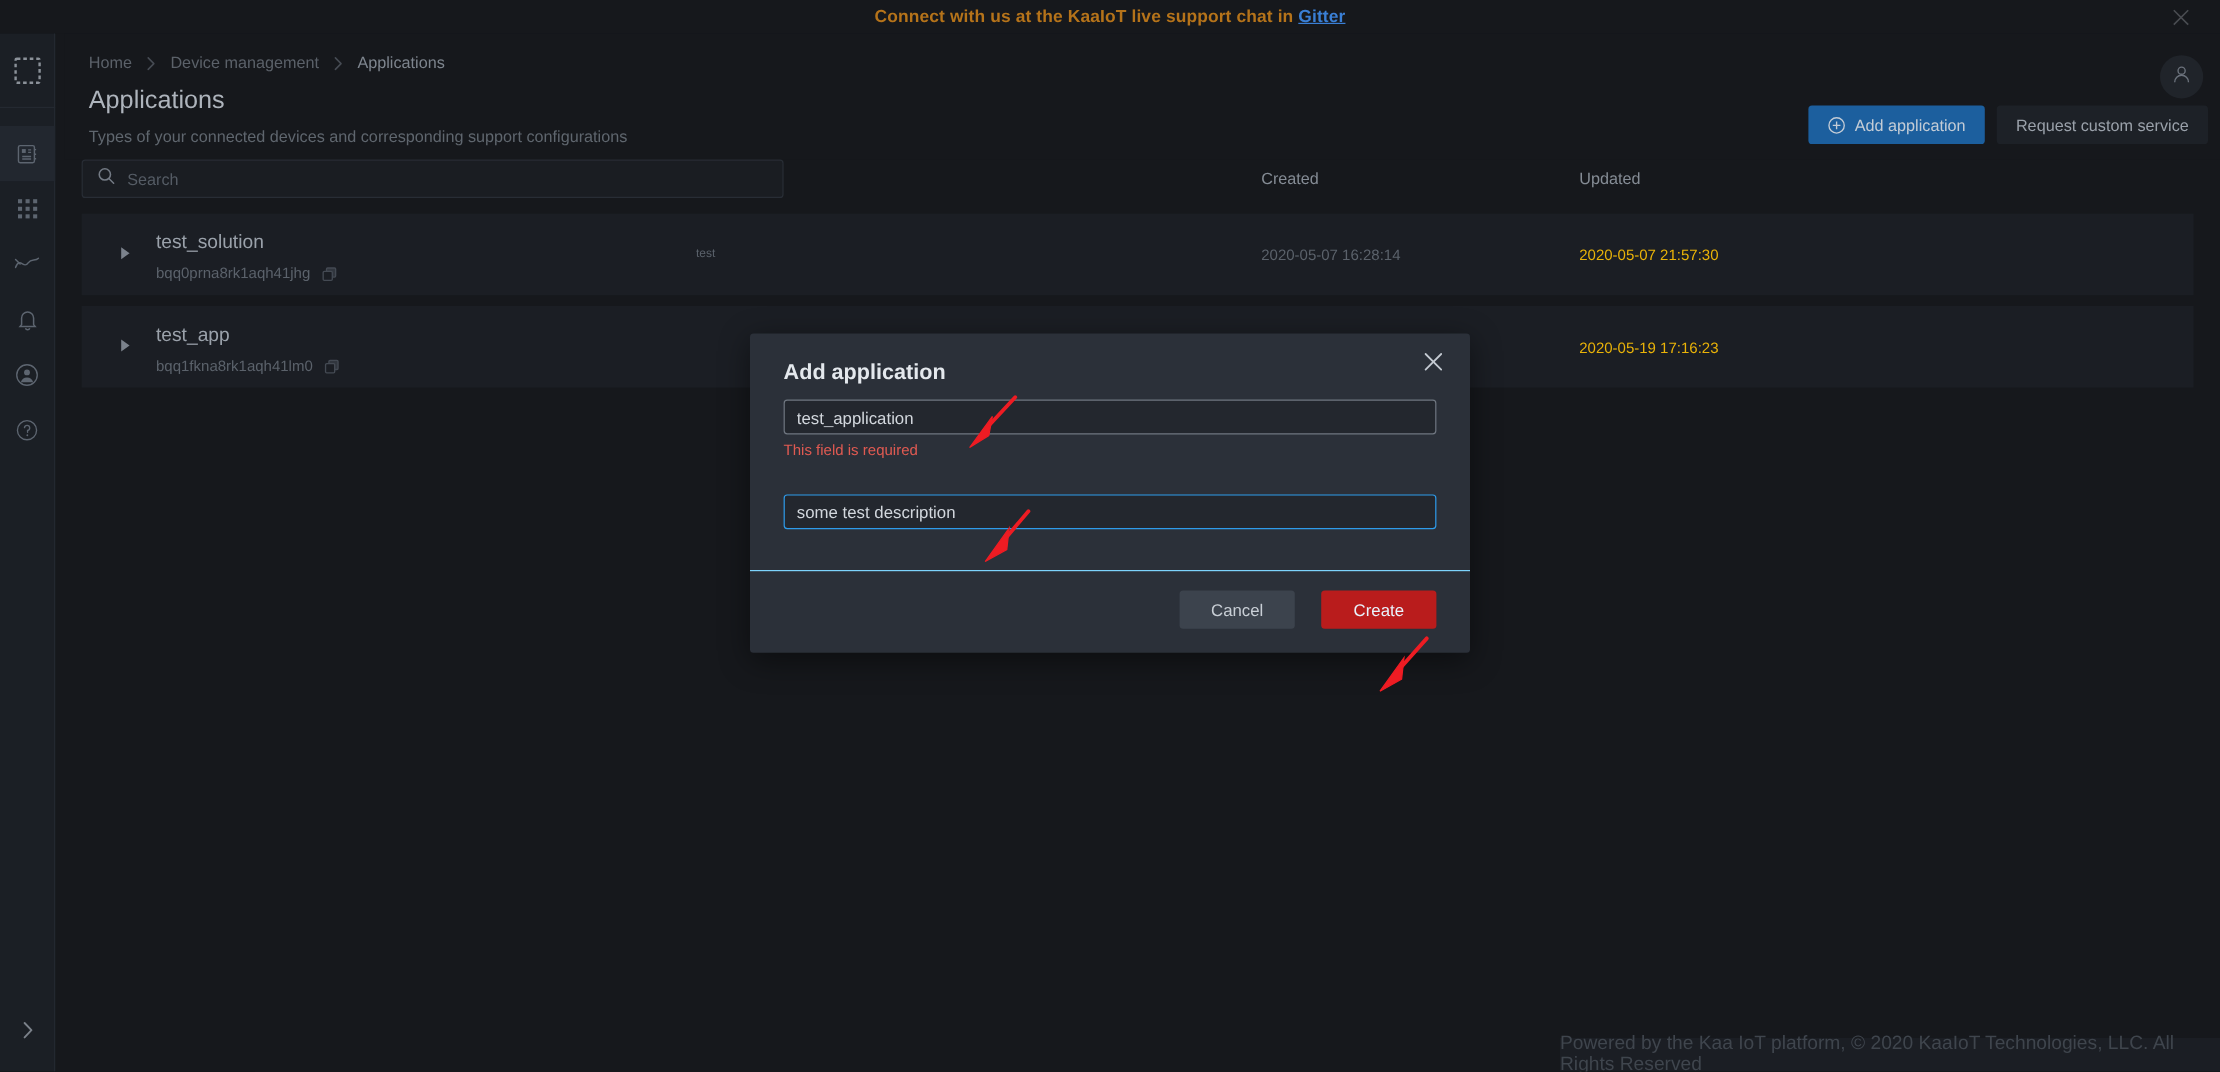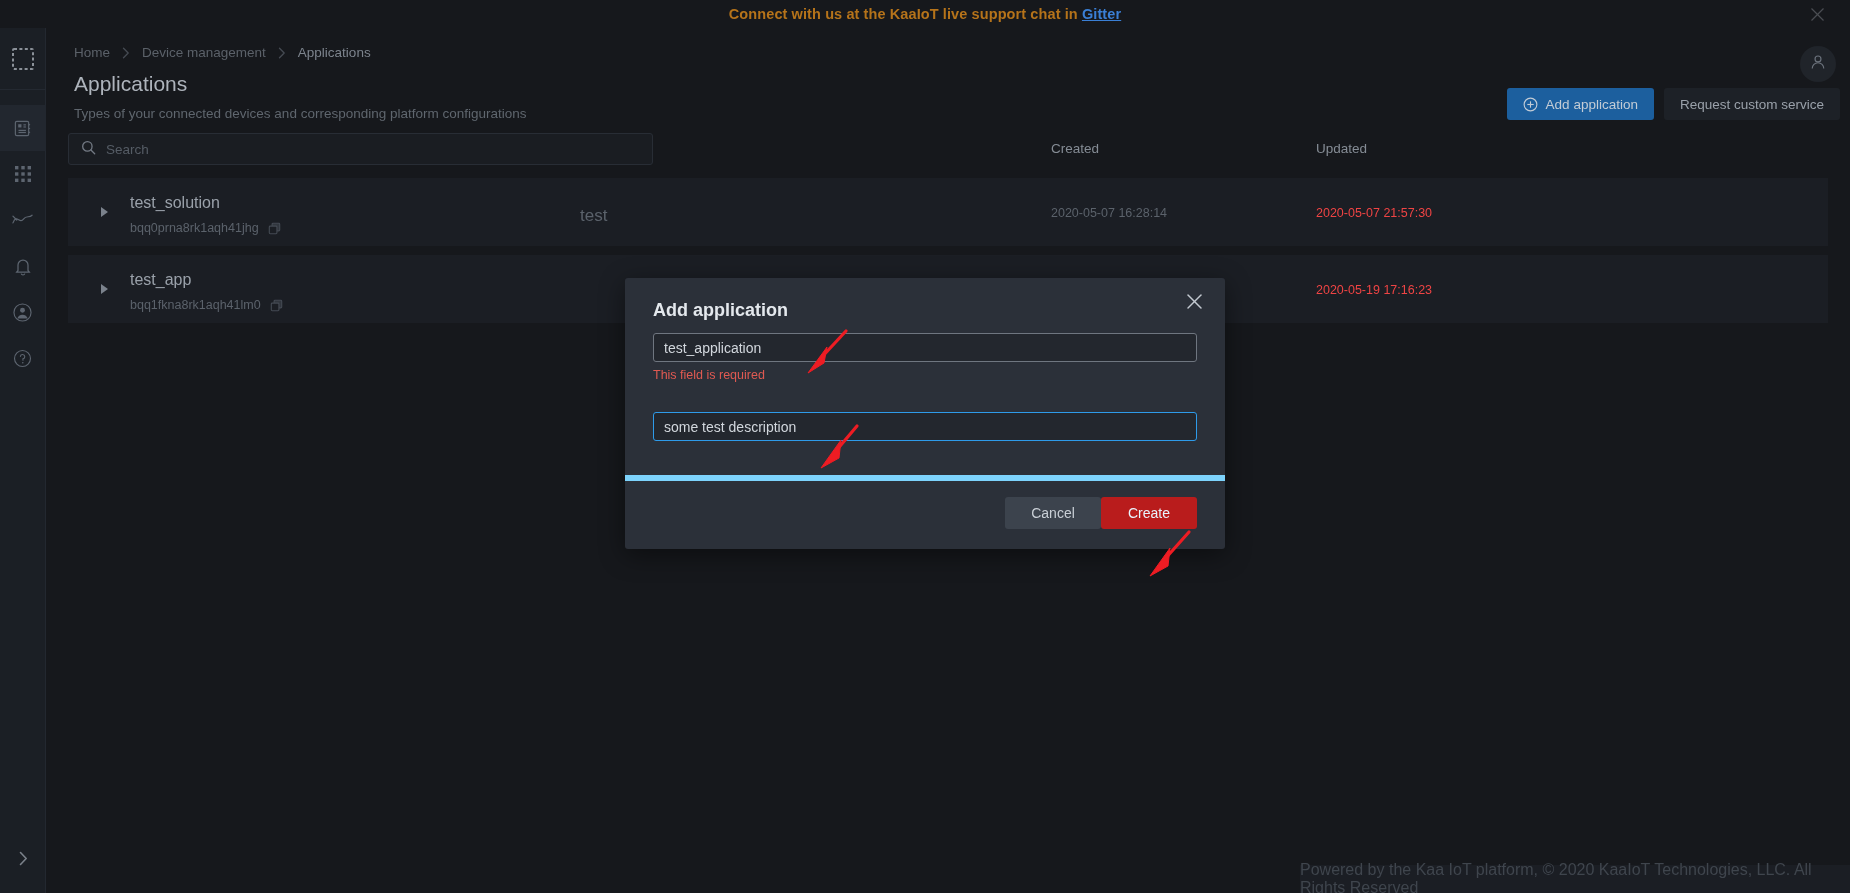--- a/index.html
+++ b/index.html
@@ -126,23 +126,23 @@
   .row-name {
     position: absolute; left: 62px; top: 16px;
     font-size: 16px; color: #9aa1aa;
   }
   .row-id {
     position: absolute; left: 62px; top: 43px;
     font-size: 12.5px; color: #5b626b;
     display: flex; align-items: center; gap: 9px;
   }
   .copy-icon { cursor: pointer; color: #444a53; display: inline-flex; }
-  .row-desc { position: absolute; left: 512px; top: 28px; font-size: 17px; color: #5b626b; }
+  .row-desc { position: absolute; left: 512px; top: 28px; font-size: 10px; color: #5b626b; }
   .row-created { position: absolute; left: 983px; top: 28px; font-size: 12.5px; color: #5b626b; }
-  .row-updated { position: absolute; left: 1248px; top: 28px; font-size: 12.5px; color: #ef4444; }
+  .row-updated { position: absolute; left: 1248px; top: 28px; font-size: 12.5px; color: #eab308; }
 
   
   .footer {
     position: absolute; left: 1300px; bottom: 0; width: 550px; height: 28px;
     background: #1b1e24; display: flex; align-items: center; justify-content: center;
   }
   .footer-text { font-size: 16px; color: #3f454d; }
 
   
   .modal {
@@ -162,23 +162,23 @@
   .field-input {
     width: 100%; height: 29px; border-radius: 3px;
     background: #23272e; border: 1px solid #6f7680;
     color: #d2d7dd; font-size: 14px; padding: 0 10px; outline: none;
     font-family: "Liberation Sans", sans-serif;
   }
   .field-input.focused { border-color: #2e9bea; }
   .field-error { font-size: 12.5px; color: #e05a52; margin-top: 6px; }
   .field-block-2 { margin-top: 30px; }
   .modal-foot {
-    border-top: 6px solid #7dd3fc;
+    border-top: 1px solid #7dd3fc;
     padding: 16px 28px 20px 28px;
-    display: flex; justify-content: flex-end; 
+    display: flex; justify-content: flex-end; gap: 22px;
   }
   .mbtn {
     height: 32px; min-width: 96px; border: none; border-radius: 3px;
     font-size: 14px; cursor: pointer; font-family: "Liberation Sans", sans-serif;
   }
   .mbtn-cancel { background: #3c434d; color: #c9cfd6; }
   .mbtn-create { background: #b91c1c; color: #e8f3fc; }
 
   
   .arrow { position: absolute; pointer-events: none; }
@@ -303,21 +303,21 @@
       <span class="bc-item">Device management</span>
       <span class="bc-sep">
         <svg width="8" height="12" viewBox="0 0 8 12" fill="none" stroke="currentColor" stroke-width="1.3" stroke-linecap="round" stroke-linejoin="round">
             <polyline points="1.5,1.2 6.2,6 1.5,10.8"></polyline>
           </svg>
       </span>
       <span class="bc-item current">Applications</span>
     </div>
 
     <h1 class="page-title">Applications</h1>
-    <div class="page-sub">Types of your connected devices and corresponding platform configurations</div>
+    <div class="page-sub">Types of your connected devices and corresponding support configurations</div>
 
     <div class="header-avatar">
       <span>
         <svg width="18" height="18" viewBox="0 0 20 20" fill="none" stroke="currentColor" stroke-width="1.3">
           <circle cx="10" cy="6.6" r="3.3"></circle>
           <path d="M3.6 17.2a6.4 6.4 0 0 1 12.8 0"></path>
         </svg>
       </span>
     </div>
 

